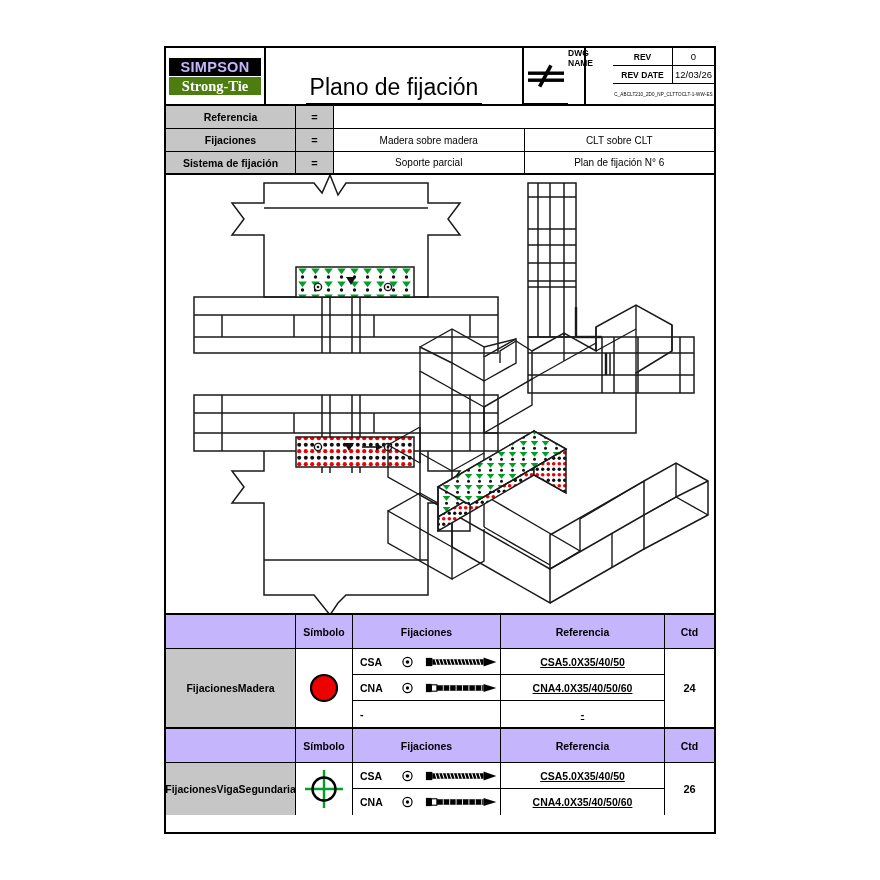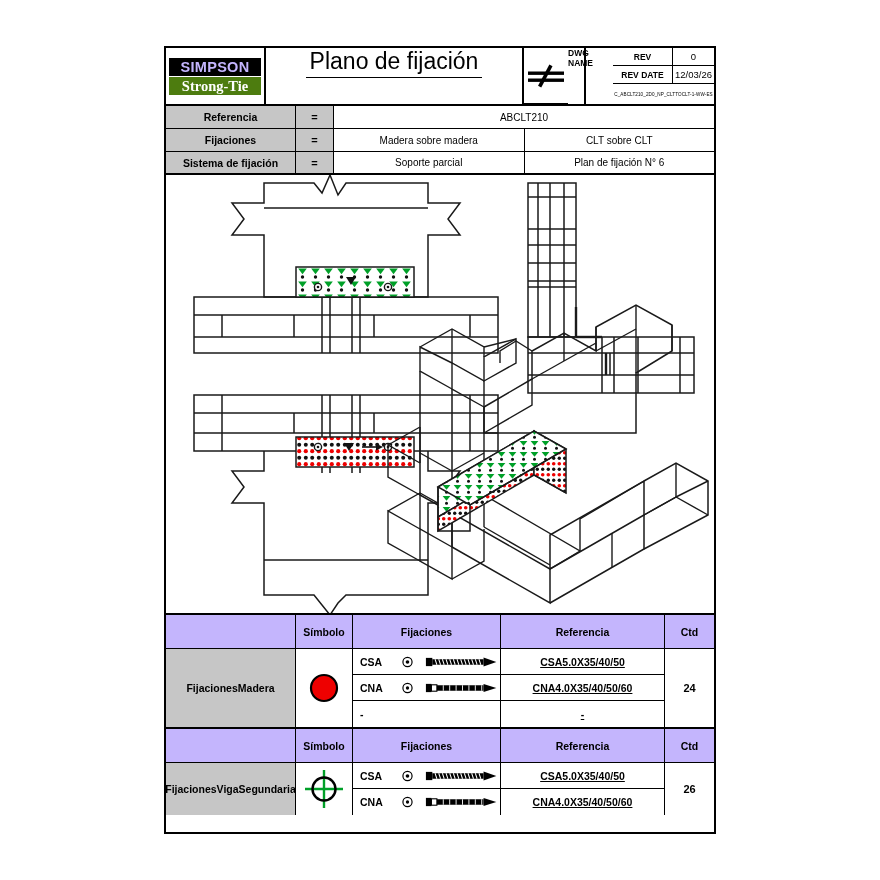--- a/index.html
+++ b/index.html
@@ -12,21 +12,21 @@
 
   
   .titleblock{display:flex;height:58px;border-bottom:2px solid #000;box-sizing:border-box;}
   .logo-cell{width:100px;border-right:2px solid #000;box-sizing:border-box;
              display:flex;flex-direction:column;justify-content:center;align-items:center;padding:2px 3px;}
   .logo-simpson{background:#000;color:#c4b5fd;font-weight:bold;font-size:14.5px;letter-spacing:.3px;
                 width:100%;text-align:center;line-height:18px;box-sizing:border-box;}
   .logo-strongtie{background:#4d7c0f;color:#fff;font-weight:bold;font-size:14.5px;
                   width:100%;text-align:center;line-height:18px;margin-top:1px;
                   font-family:"Liberation Serif",serif;box-sizing:border-box;}
-  .title-cell{flex:1;display:flex;align-items:flex-start;justify-content:center;border-right:2px solid #000;box-sizing:border-box;}
+  .title-cell{flex:1;display:flex;align-items:flex-end;justify-content:center;border-right:2px solid #000;box-sizing:border-box;}
   .title-cell .t{font-size:23px;border-bottom:1.6px solid #000;padding:0 4px 2px 4px;}
   .proj-cell{width:62px;border-right:2px solid #000;box-sizing:border-box;
              display:flex;flex-direction:row;}
   .proj-sym{flex:1;display:flex;align-items:center;justify-content:center;border-bottom:1.5px solid #000;}
   .dwg-label{height:20px;display:flex;align-items:center;justify-content:center;
              font-size:8.5px;font-weight:bold;}
   .rev-cell{width:128px;display:flex;flex-direction:column;box-sizing:border-box;padding-left:27px;}
   .rev-row{display:flex;flex:1;border-bottom:1.5px solid #000;box-sizing:border-box;}
   .rev-row:last-child{border-bottom:none;}
   .rev-k{width:60px;border-right:1.5px solid #000;display:flex;align-items:center;justify-content:center;
@@ -118,21 +118,20 @@
         </div>
         <div class="dwg-row">
           <div class="dwg-val">C_ABCLT210_2D0_NP_CLTTOCLT-1-WW-ES</div>
         </div>
       </div>
     </div>
 
     <div class="inforow">
       <div class="info-label">Referencia</div>
       <div class="info-eq">=</div>
-      <div class="info-v">ABCLT210</div>
     </div>
 
     <div class="inforow">
       <div class="info-label">Fijaciones</div>
       <div class="info-eq">=</div>
       <div class="info-v split">Madera sobre madera</div>
       <div class="info-v">CLT sobre CLT</div>
     </div>
 
     <div class="inforow">

